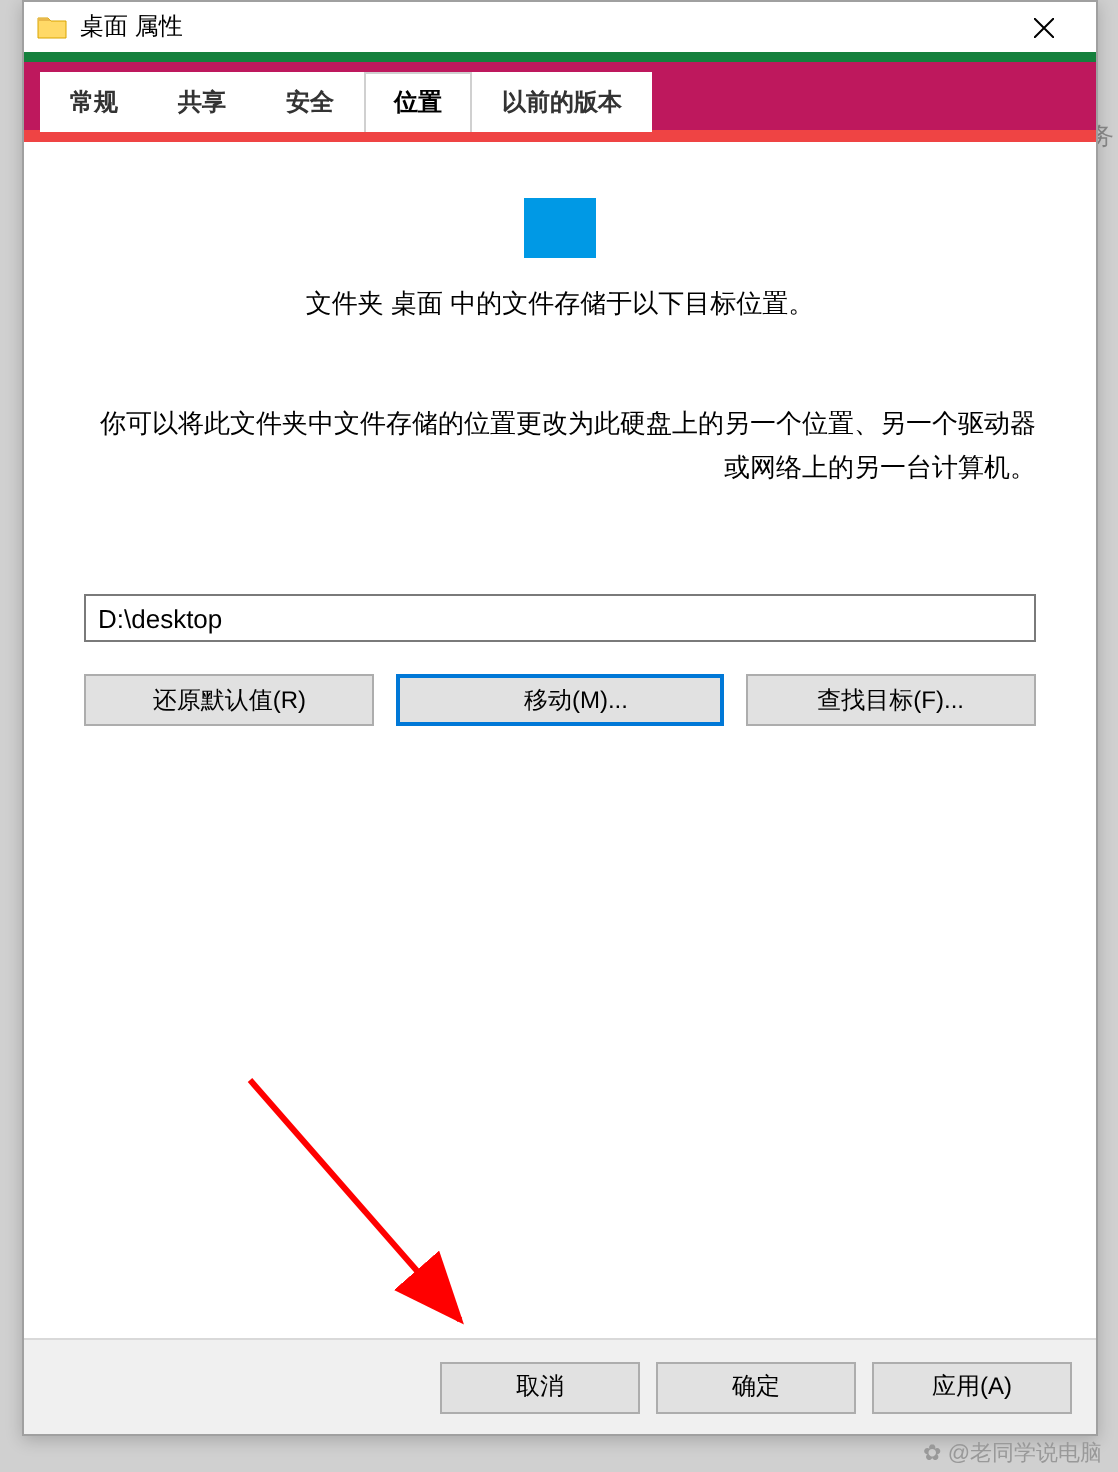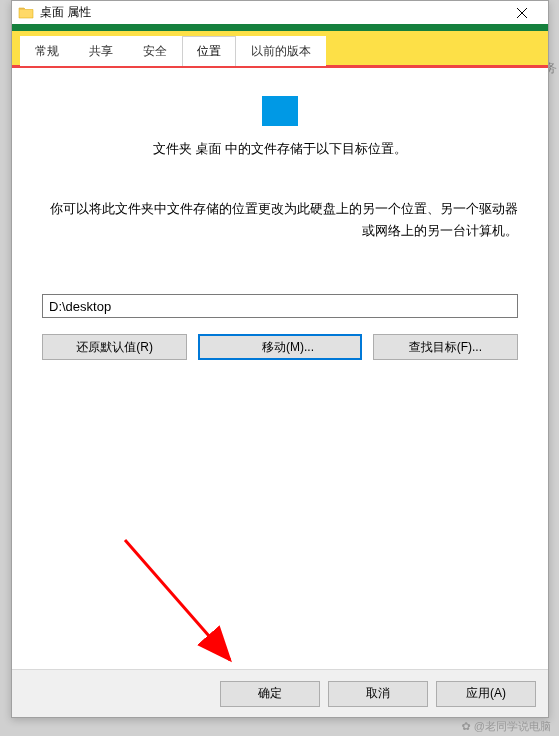--- a/index.html
+++ b/index.html
@@ -20,38 +20,39 @@
       height: 718px;
       background: #fff;
       border: 1px solid #a0a0a0;
       box-shadow: 0 2px 8px rgba(0,0,0,0.2);
     }
     .titlebar {
       height: 30px;
       display: flex;
       align-items: center;
       padding: 0 6px;
-      border-bottom: 7px solid #15803d;
+      border-bottom: 5px solid #15803d;
     }
     .title-icon {
       width: 16px; height: 16px;
       display: inline-block;
       margin-right: 6px;
     }
     .title-text { flex: 1; font-size: 12px; }
     .close-btn {
       width: 40px; height: 28px;
       display: flex; align-items: center; justify-content: center;
       cursor: pointer;
     }
     .tabstrip {
       display: flex;
       padding: 4px 8px 0 8px;
-      border-bottom: 3px solid #ef4444;
-      background: #fde047;
+      border-bottom: 6px solid #ef4444;
+      background: #be185d;
+      font-weight: bold;
     }
     .tab {
       padding: 6px 14px;
       font-size: 12px;
       cursor: pointer;
       border: 1px solid transparent;
       border-bottom: none;
       position: relative;
       top: 1px;
       background: #fff;
@@ -213,22 +214,22 @@
     <input class="path-input" type="text" value="D:\desktop" style="">
 
     <div class="btn-row">
       <button class="btn">还原默认值(R)</button>
       <button class="btn highlighted">移动(M)...</button>
       <button class="btn">查找目标(F)...</button>
     </div>
   </div>
 
   <div class="dialog-buttons">
+    <button class="dlg-btn">取消</button>
     <button class="dlg-btn">确定</button>
-    <button class="dlg-btn">取消</button>
     <button class="dlg-btn">应用(A)</button>
   </div>
 </div>
 
 <svg class="arrow" width="150" height="150">
   <defs>
     <marker id="arrowhead" markerWidth="12" markerHeight="10" refX="11" refY="5" orient="auto">
       <polygon points="0 0, 12 5, 0 10" fill="#ff0000"></polygon>
     </marker>
   </defs>

